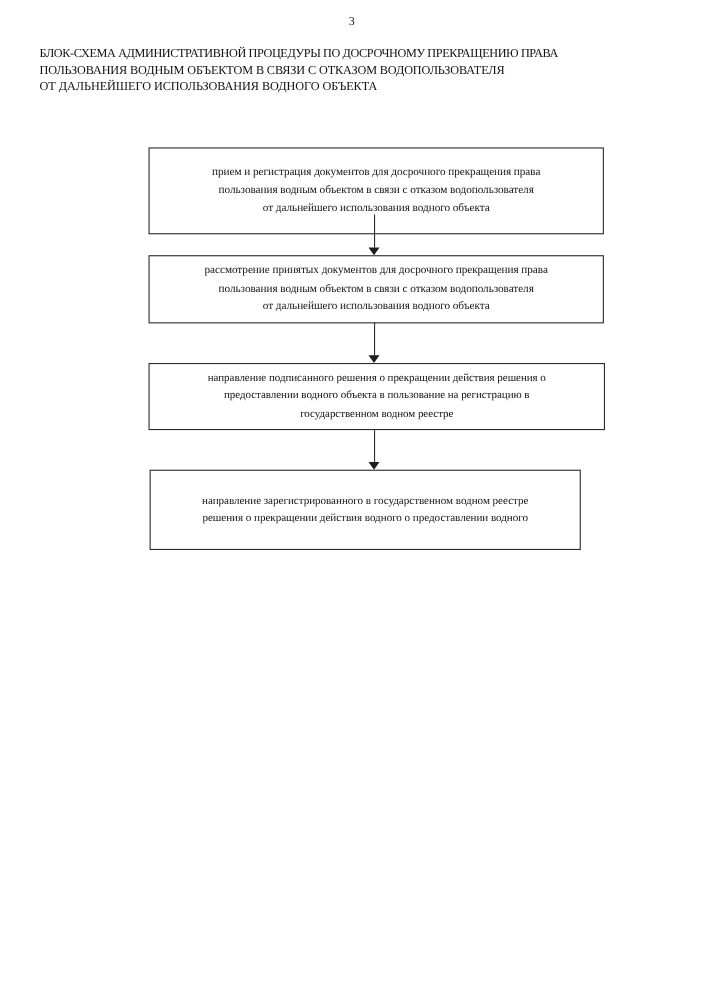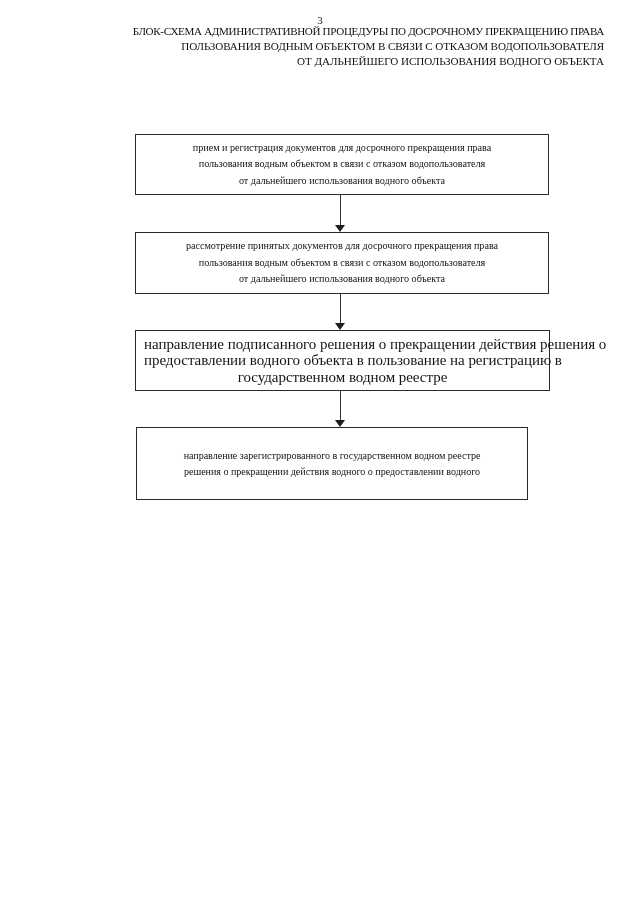--- a/index.html
+++ b/index.html
@@ -32,24 +32,24 @@
     text-align: center;
     font-size: 11px;
     line-height: 14px;
     color: #222;
     letter-spacing: 0.2px;
   }
 
   
   .doc-title {
     position: absolute;
-    top: 24px;
+    top: 42px;
     left: 36px;
     width: 568px;
-    text-align: right;
+    text-align: left;
     font-size: 11.1px;
     line-height: 15.2px;
     color: #111;
     letter-spacing: -0.12px;
     white-space: nowrap;
   }
   .doc-title .tline {
     display: block;
   }
   .doc-title .tline-1 {
@@ -90,26 +90,26 @@
     line-height: 16.4px;
     color: #141414;
     letter-spacing: -0.04px;
   }
   .node-text .nline {
     display: block;
     white-space: nowrap;
   }
 
   
-  .node-1 { left: 135px; top: 134px; width: 414px; height: 61px; }
+  .node-1 { left: 135px; top: 134px; width: 414px; height: 79px; }
   .node-2 { left: 135px; top: 232px; width: 414px; height: 62px; }
   .node-3 { left: 135px; top: 330px; width: 415px; height: 61px; }
   .node-4 { left: 136px; top: 427px; width: 392px; height: 73px; }
 
-  .node-3 .node-text { font-size: 15px; }
+  .node-3 .node-text { font-size: 10px; }
   .node-4 .node-text { font-size: 10.1px; line-height: 15.8px; }
 
   
   .connector {
     position: absolute;
     width: 14px;
     left: 334px;
   }
   .connector .stem {
     position: absolute;

